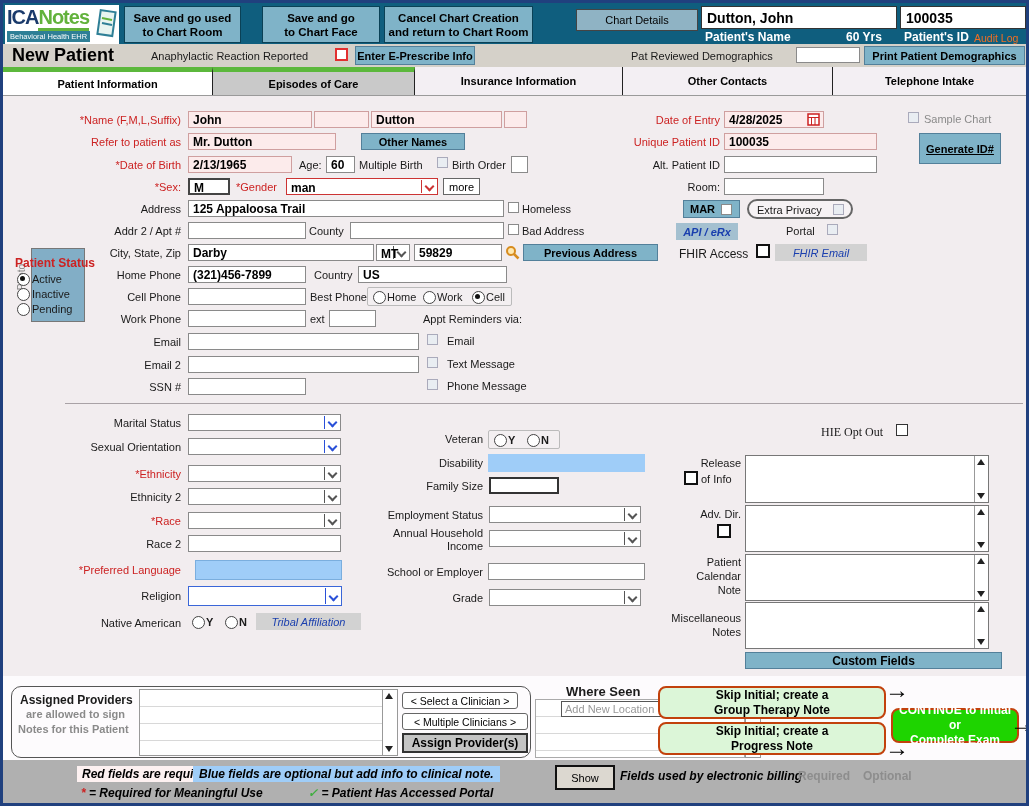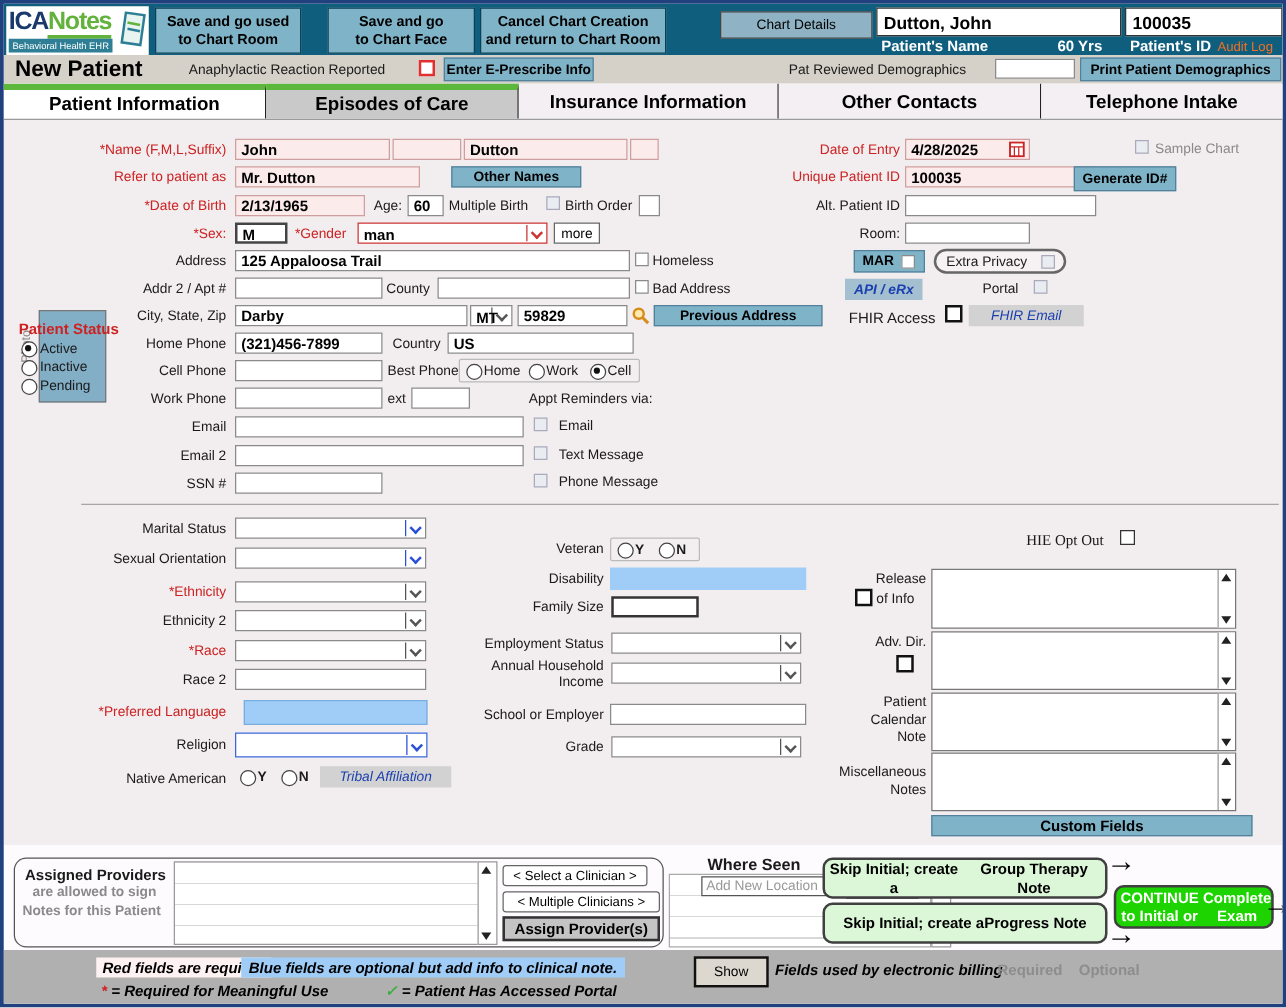--- a/index.html
+++ b/index.html
@@ -18,21 +18,21 @@
         justify-content:center;text-align:center;cursor:pointer;}
   .cdbtn{position:absolute;background:#8fb3c4;border:1px solid #444;font-size:11px;display:flex;
          align-items:center;justify-content:center;cursor:pointer;}
   .hfield{position:absolute;background:#fff;border:1px solid #333;font-weight:bold;font-size:14px;
           padding:3px 0 0 5px;box-sizing:border-box;}
   .wlbl{position:absolute;color:#fff;font-weight:bold;font-size:12px;}
   .audit{position:absolute;color:#f26f22;font-size:10.5px;cursor:pointer;}
   
   .tabrow{position:absolute;left:0;top:64px;width:1023px;height:28px;background:#fff;}
   .tab{position:absolute;top:0;height:28px;box-sizing:border-box;display:flex;align-items:center;
-       justify-content:center;font-size:15px;font-weight:bold;border-right:1px solid #222;cursor:pointer;}
+       justify-content:center;font-size:11px;font-weight:bold;border-right:1px solid #222;cursor:pointer;}
   .tab.green{border-top:5px solid #5cb83c;}
   
   .main{position:absolute;left:0;top:92px;width:1023px;height:581px;background:#f2edef;border-top:1px solid #9a9a9a;box-sizing:border-box;}
   .bottomzone{position:absolute;left:0;top:673px;width:1023px;height:84px;background:#fdfbfd;}
   .legend{position:absolute;left:0;top:757px;width:1023px;height:43px;background:#b0b0b0;}
   .lb{position:absolute;font-size:11px;color:#1a1a1a;white-space:nowrap;}
   .lbr{text-align:right;}
   .red{color:#cc2222;}
   .fld{position:absolute;height:17px;background:#fff;border:1px solid #8a8a8a;box-sizing:border-box;
        font-size:12px;font-weight:bold;padding:1px 0 0 4px;white-space:nowrap;overflow:hidden;}
@@ -58,22 +58,22 @@
   .grp{position:absolute;background:#f3eff1;border:1px solid #bbb;border-radius:2px;box-sizing:border-box;}
   .lnk{position:absolute;font-style:italic;color:#1a3fae;font-size:11px;display:flex;align-items:center;
        justify-content:center;box-sizing:border-box;cursor:pointer;}
   .notebox{position:absolute;background:#fff;border:1px solid #777;box-sizing:border-box;}
   .vs{position:absolute;right:0;top:0;bottom:0;width:13px;border-left:1px solid #999;background:#fff;}
   .tri-u{position:absolute;left:2px;top:3px;width:0;height:0;border-left:4px solid transparent;
          border-right:4px solid transparent;border-bottom:6px solid #222;cursor:pointer;}
   .tri-d{position:absolute;left:2px;bottom:3px;width:0;height:0;border-left:4px solid transparent;
          border-right:4px solid transparent;border-top:6px solid #222;cursor:pointer;}
   .rowlines{background-image:repeating-linear-gradient(to bottom,#fff 0 16px,#d8d8d8 16px 17px);}
-  .gbtn{position:absolute;background:#dcf6d8;border:2px solid #404040;border-radius:8px;font-weight:bold;
-        font-size:12px;line-height:15px;text-align:center;display:flex;flex-direction:row;
+  .gbtn{position:absolute;background:#dcf6d8;border:2px solid #c2410c;border-radius:8px;font-weight:bold;
+        font-size:12px;line-height:15px;text-align:center;display:flex;flex-direction:column;
         align-items:center;justify-content:center;box-sizing:border-box;cursor:pointer;}
   .arrow{position:absolute;font-size:24px;font-weight:bold;color:#000;}
   .it{font-style:italic;font-weight:bold;font-size:12px;}
   .photo{position:absolute;left:28px;top:152px;width:52px;height:72px;background:#82aec6;border:1px solid #777;}
   .vtext{position:absolute;left:13px;top:168px;color:#888;font-size:10px;writing-mode:vertical-rl;transform:rotate(180deg);}
 </style>
 </head>
 <body>
 
 <div id="app">
@@ -235,21 +235,21 @@
     <svg class="abs" style="left:804px;top:17px;" width="13" height="13" viewBox="0 0 13 13">
       <rect x="1" y="1" width="11" height="11" fill="#fff" stroke="#cc2222" stroke-width="1.5"></rect>
       <line x1="1" y1="4.5" x2="12" y2="4.5" stroke="#cc2222" stroke-width="1"></line>
       <line x1="4.5" y1="4.5" x2="4.5" y2="12" stroke="#cc2222" stroke-width="1"></line>
       <line x1="8" y1="4.5" x2="8" y2="12" stroke="#cc2222" stroke-width="1"></line>
     </svg>
     <span class="cb gray" style="left:905px;top:16px;"></span>
     <span class="lb" style="left:921px;top:17px;color:#8a8a8a;">Sample Chart</span>
     <span class="lb lbr red" style="left:560px;top:40px;width:157px;">Unique Patient ID</span>
     <div class="fld pinkf" style="left:721px;top:37px;width:153px;">100035</div>
-    <div class="sbtn" style="left:856px;top:37px;width:82px;height:20px;">Generate ID#</div>
+    <div class="sbtn" style="left:916px;top:37px;width:82px;height:31px;text-decoration:underline;">Generate ID#</div>
     <span class="lb lbr" style="left:560px;top:63px;width:157px;">Alt. Patient ID</span>
     <div class="fld" style="left:721px;top:60px;width:153px;"></div>
     <span class="lb lbr" style="left:560px;top:85px;width:157px;">Room:</span>
     <div class="fld" style="left:721px;top:82px;width:100px;"></div>
 
     <div class="sbtn" style="left:680px;top:104px;width:57px;height:18px;justify-content:flex-start;padding-left:6px;">
       <span>MAR</span>
       <span class="cb" style="position:static;margin-left:6px;"></span>
     </div>
     <div class="grp" style="left:744px;top:103px;width:106px;height:20px;border:2px solid #666;border-radius:10px;background:#f6f2f4;">

